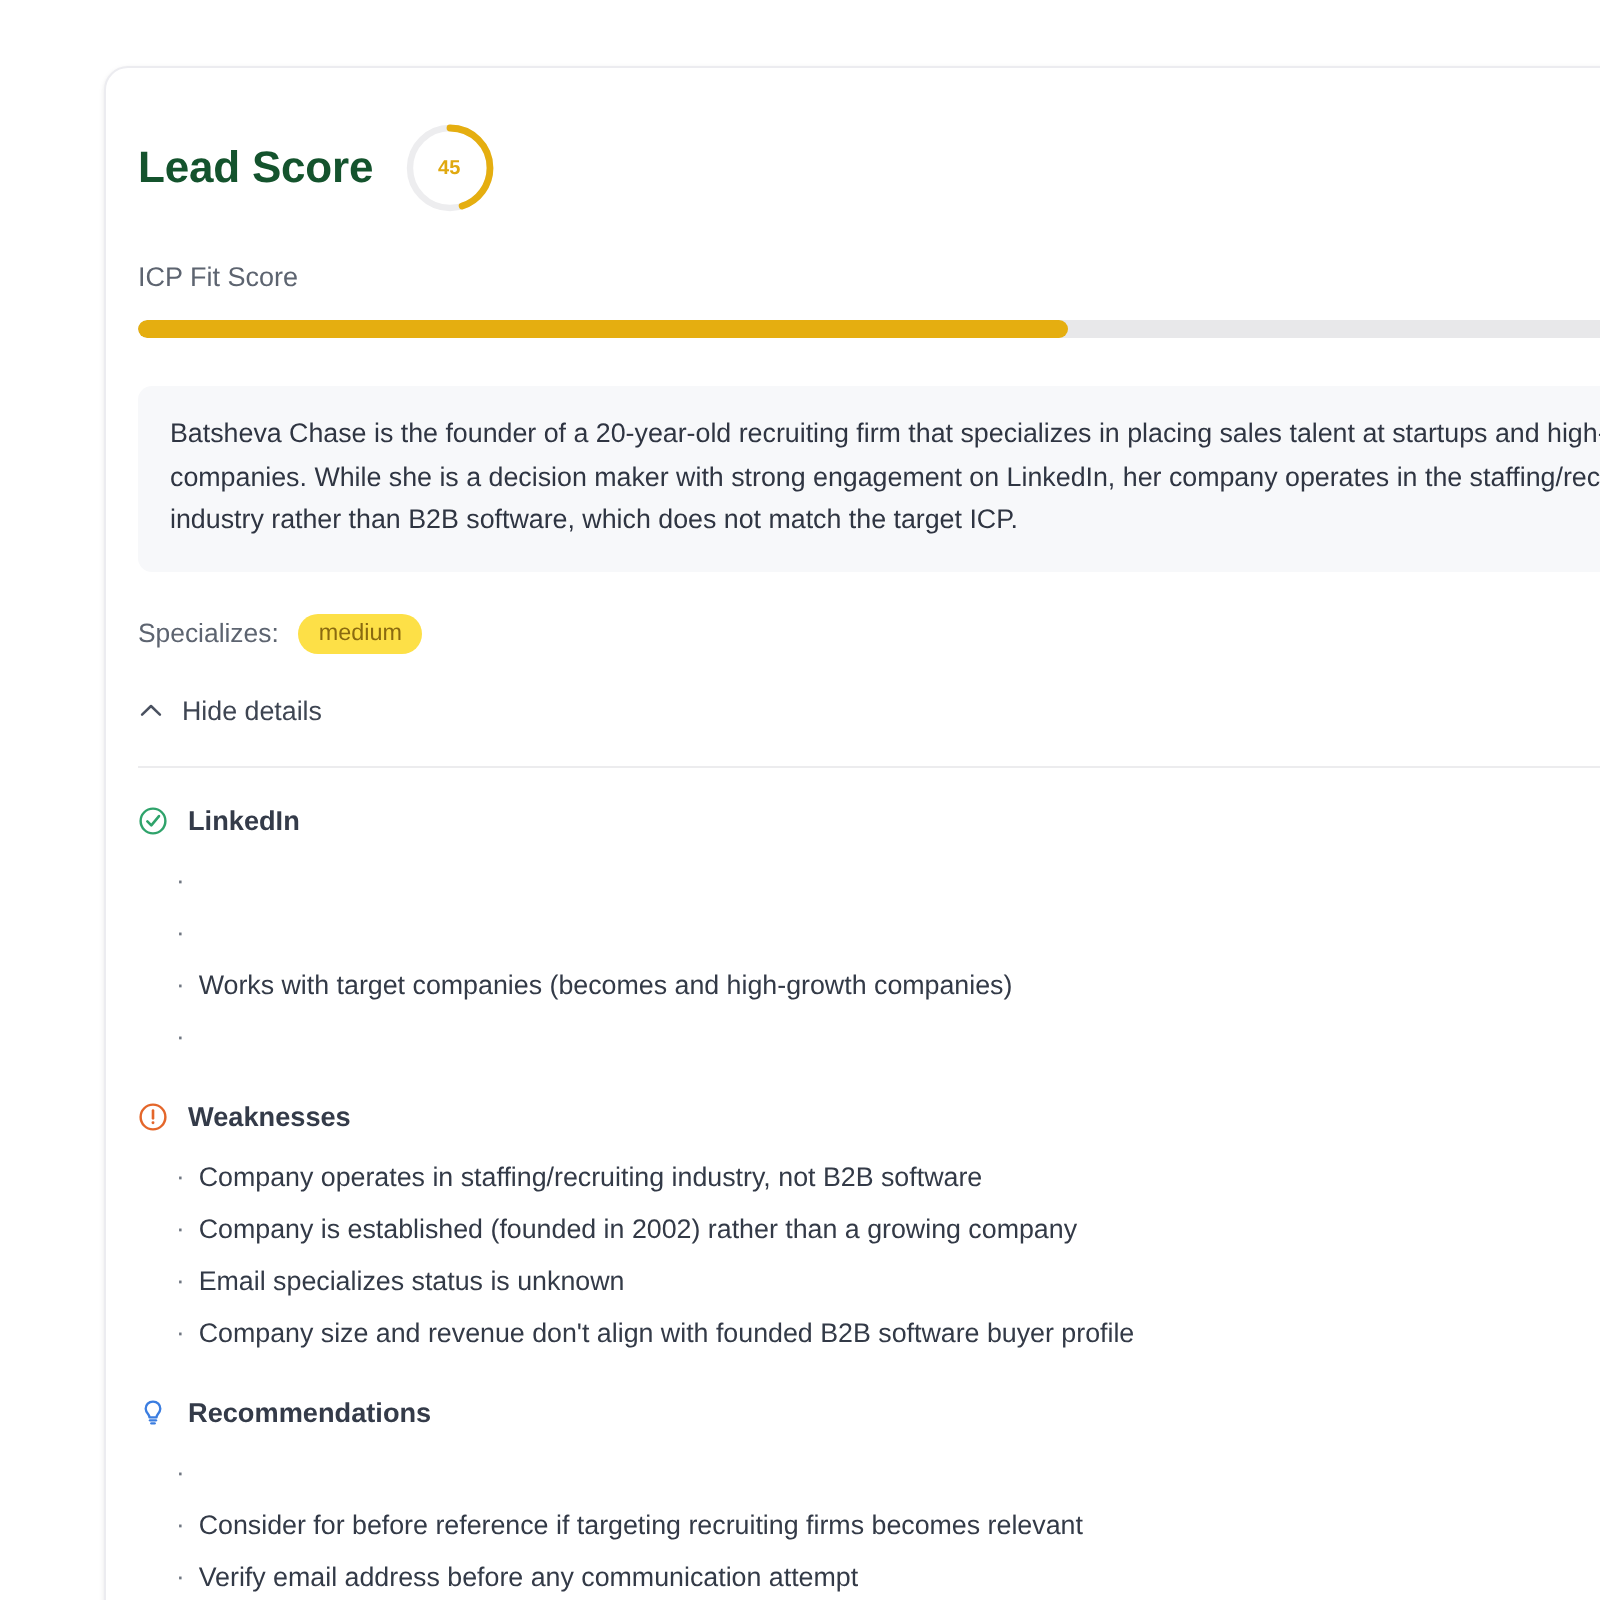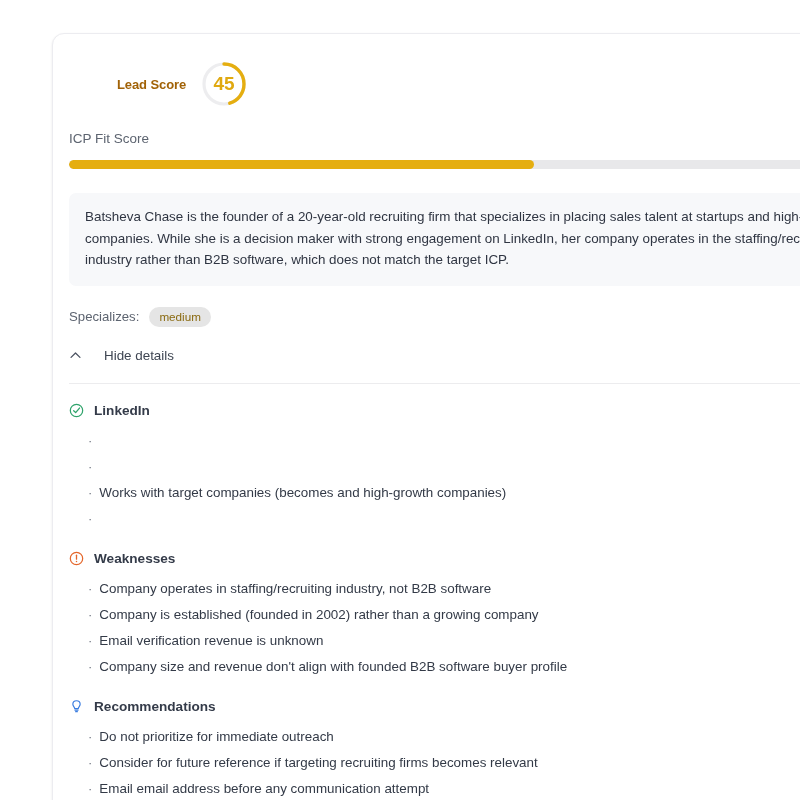--- a/index.html
+++ b/index.html
@@ -35,41 +35,40 @@
   }
 
   
   .score-header {
     display: flex;
     align-items: center;
     gap: 14px;
     padding: 0 0 0 0;
   }
   .score-title {
-    font-size: 13px;
+    font-size: 22px;
     font-weight: bold;
-    color: #a16207;
+    color: #14532d;
     letter-spacing: -0.1px;
-    margin-left: 48px;
   }
   .gauge {
     position: relative;
     width: 48px;
     height: 48px;
     flex: 0 0 auto;
   }
   .gauge svg { display: block; }
   .gauge-value {
     position: absolute;
     left: 0; top: 0;
     width: 48px; height: 48px;
     display: flex;
     align-items: center;
     justify-content: center;
-    font-size: 19px;
+    font-size: 10px;
     font-weight: bold;
     color: #e0a910;
   }
 
   
   .icp-label {
     margin-top: 23px;
     font-size: 13.5px;
     color: #5d6470;
   }
@@ -122,21 +121,21 @@
     background: #fcf4cf;
     color: #8a6a10;
     font-weight: normal;
   }
 
   
   .toggle {
     margin-top: 21px;
     display: flex;
     align-items: center;
-    gap: 22px;
+    gap: 9px;
     cursor: pointer;
     width: max-content;
   }
   .toggle-label {
     font-size: 13.4px;
     color: #3e4552;
   }
   .chev { display:block; }
 
   
@@ -201,21 +200,21 @@
     <div class="bar-track" style="background: rgb(232, 232, 234);">
       <div class="bar-fill" id="icp-fill" style="width: 56%; background: rgb(229, 174, 16);"></div>
     </div>
 
     <div class="summary">
       <p>Batsheva Chase is the founder of a 20-year-old recruiting firm that specializes in placing sales talent at startups and high-growth companies. While she is a decision maker with strong engagement on LinkedIn, her company operates in the staffing/recruiting industry rather than B2B software, which does not match the target ICP.</p>
     </div>
 
     <div class="confidence-row">
       <span class="confidence-label">Specializes:</span>
-      <span class="badge" style="background: #e5e5e5; color: rgb(138, 106, 16); text-align: center;">medium</span>
+      <span class="badge" style="background: #fde047; color: rgb(138, 106, 16); text-align: center;">medium</span>
     </div>
 
     <div class="toggle">
       <span>
         <svg class="chev" width="13" height="13" viewBox="0 0 14 14" aria-hidden="true">
           <path d="M2.2 9 L7 4.3 L11.8 9" fill="none" stroke="#4a5160" stroke-width="1.35" stroke-linecap="round" stroke-linejoin="round"></path>
         </svg>
       </span>
       <span class="toggle-label">Hide details</span>
     </div>
@@ -264,21 +263,21 @@
         <li>
           <span class="dot">·</span>
           <span>Company operates in staffing/recruiting industry, not B2B software</span>
         </li>
         <li>
           <span class="dot">·</span>
           <span>Company is established (founded in 2002) rather than a growing company</span>
         </li>
         <li>
           <span class="dot">·</span>
-          <span>Email verification revenue is unknown</span>
+          <span>Email specializes status is unknown</span>
         </li>
         <li>
           <span class="dot">·</span>
           <span>Company size and revenue don't align with founded B2B software buyer profile</span>
         </li>
       </ul>
     </div>
 
     <div class="section">
       <div class="section-head">
@@ -287,27 +286,26 @@
             <path d="M8 1.9 C5.7 1.9 4.1 3.6 4.1 5.7 C4.1 7.1 4.9 8.0 5.6 8.9 C5.95 9.35 6.1 9.8 6.1 10.3 L9.9 10.3 C9.9 9.8 10.05 9.35 10.4 8.9 C11.1 8.0 11.9 7.1 11.9 5.7 C11.9 3.6 10.3 1.9 8 1.9 Z" fill="none" stroke="#3b7de0" stroke-width="1.25" stroke-linejoin="round"></path>
             <path d="M6.4 11.9 L9.6 11.9" fill="none" stroke="#3b7de0" stroke-width="1.25" stroke-linecap="round"></path>
             <path d="M7.1 13.5 L8.9 13.5" fill="none" stroke="#3b7de0" stroke-width="1.25" stroke-linecap="round"></path>
           </svg>
         </span>
         <span class="section-title">Recommendations</span>
       </div>
       <ul class="items">
         <li>
           <span class="dot">·</span>
-          <span>Do not prioritize for immediate outreach</span>
-        </li>
-        <li>
-          <span class="dot">·</span>
-          <span>Consider for future reference if targeting recruiting firms becomes relevant</span>
-        </li>
-        <li>
-          <span class="dot">·</span>
-          <span>Email email address before any communication attempt</span>
+        </li>
+        <li>
+          <span class="dot">·</span>
+          <span>Consider for before reference if targeting recruiting firms becomes relevant</span>
+        </li>
+        <li>
+          <span class="dot">·</span>
+          <span>Verify email address before any communication attempt</span>
         </li>
       </ul>
     </div>
 
   </div>
 </div>
 
 </body></html>

